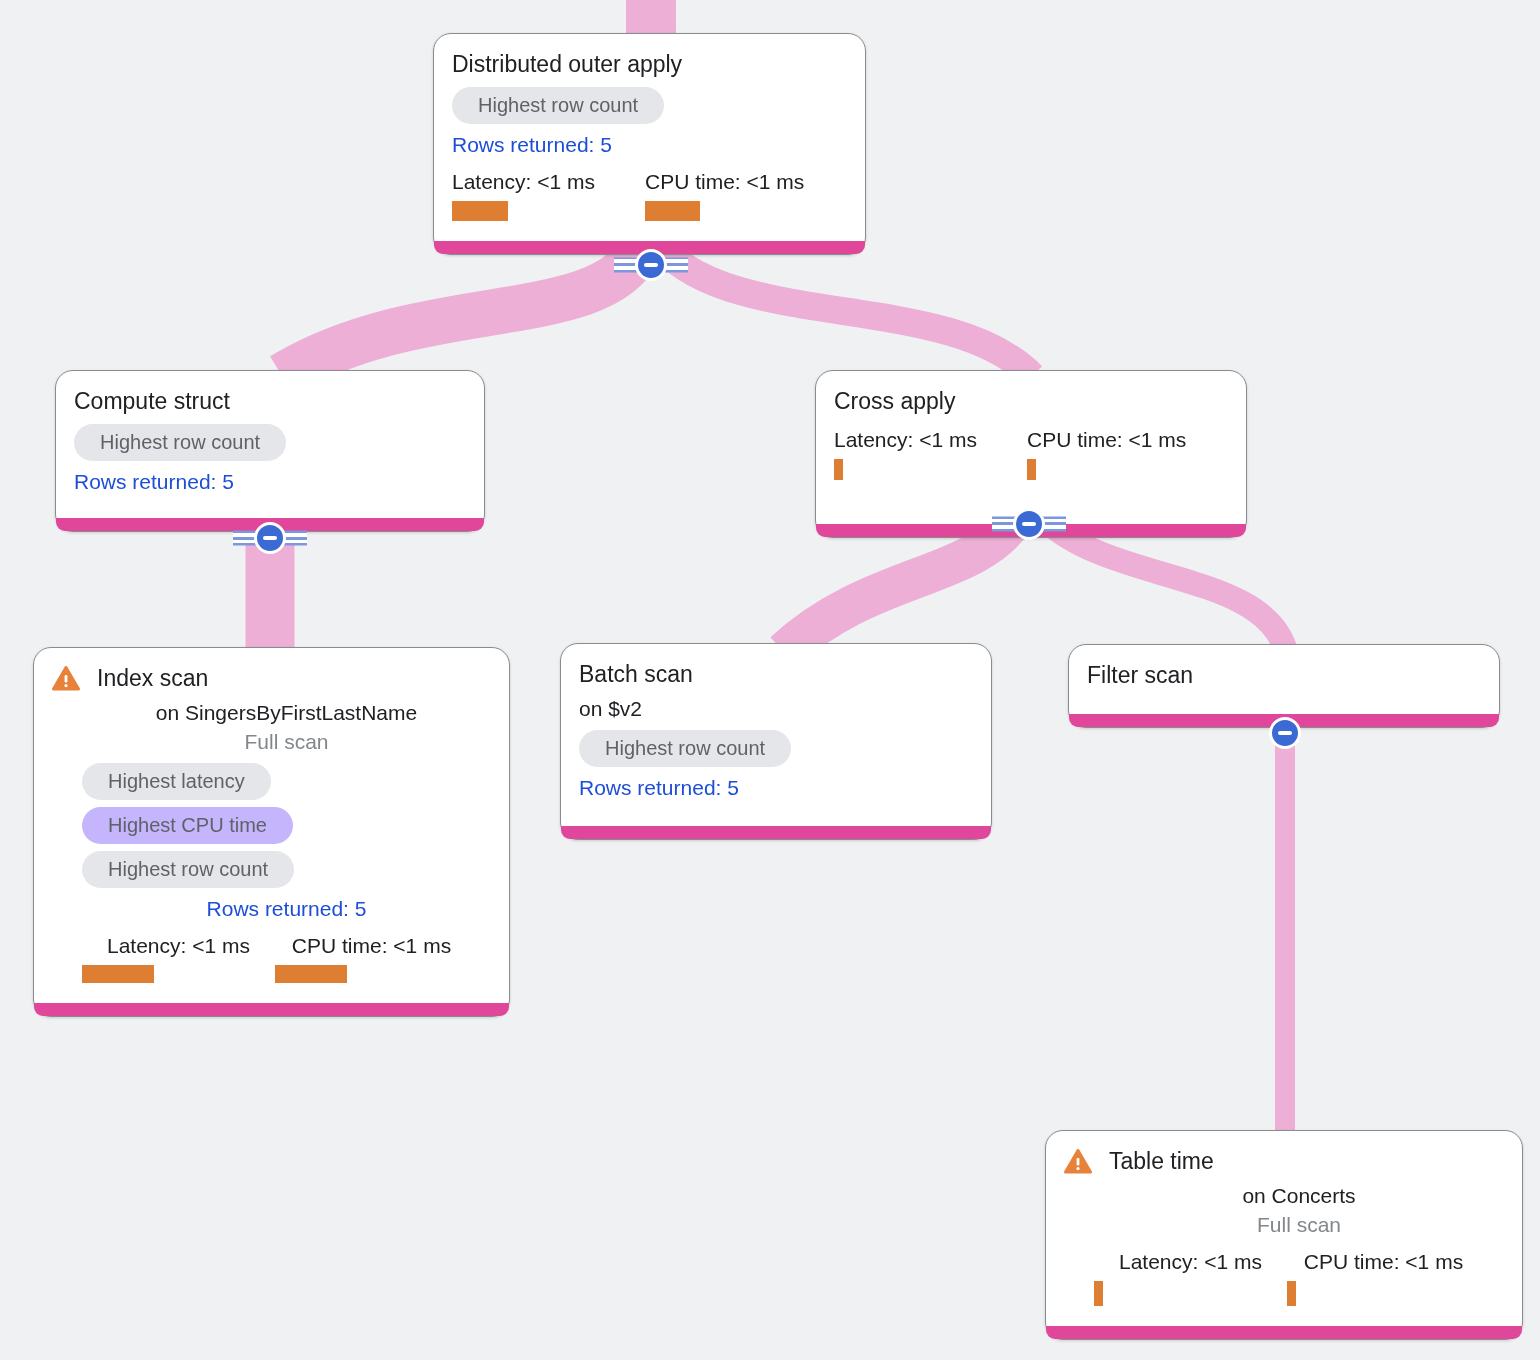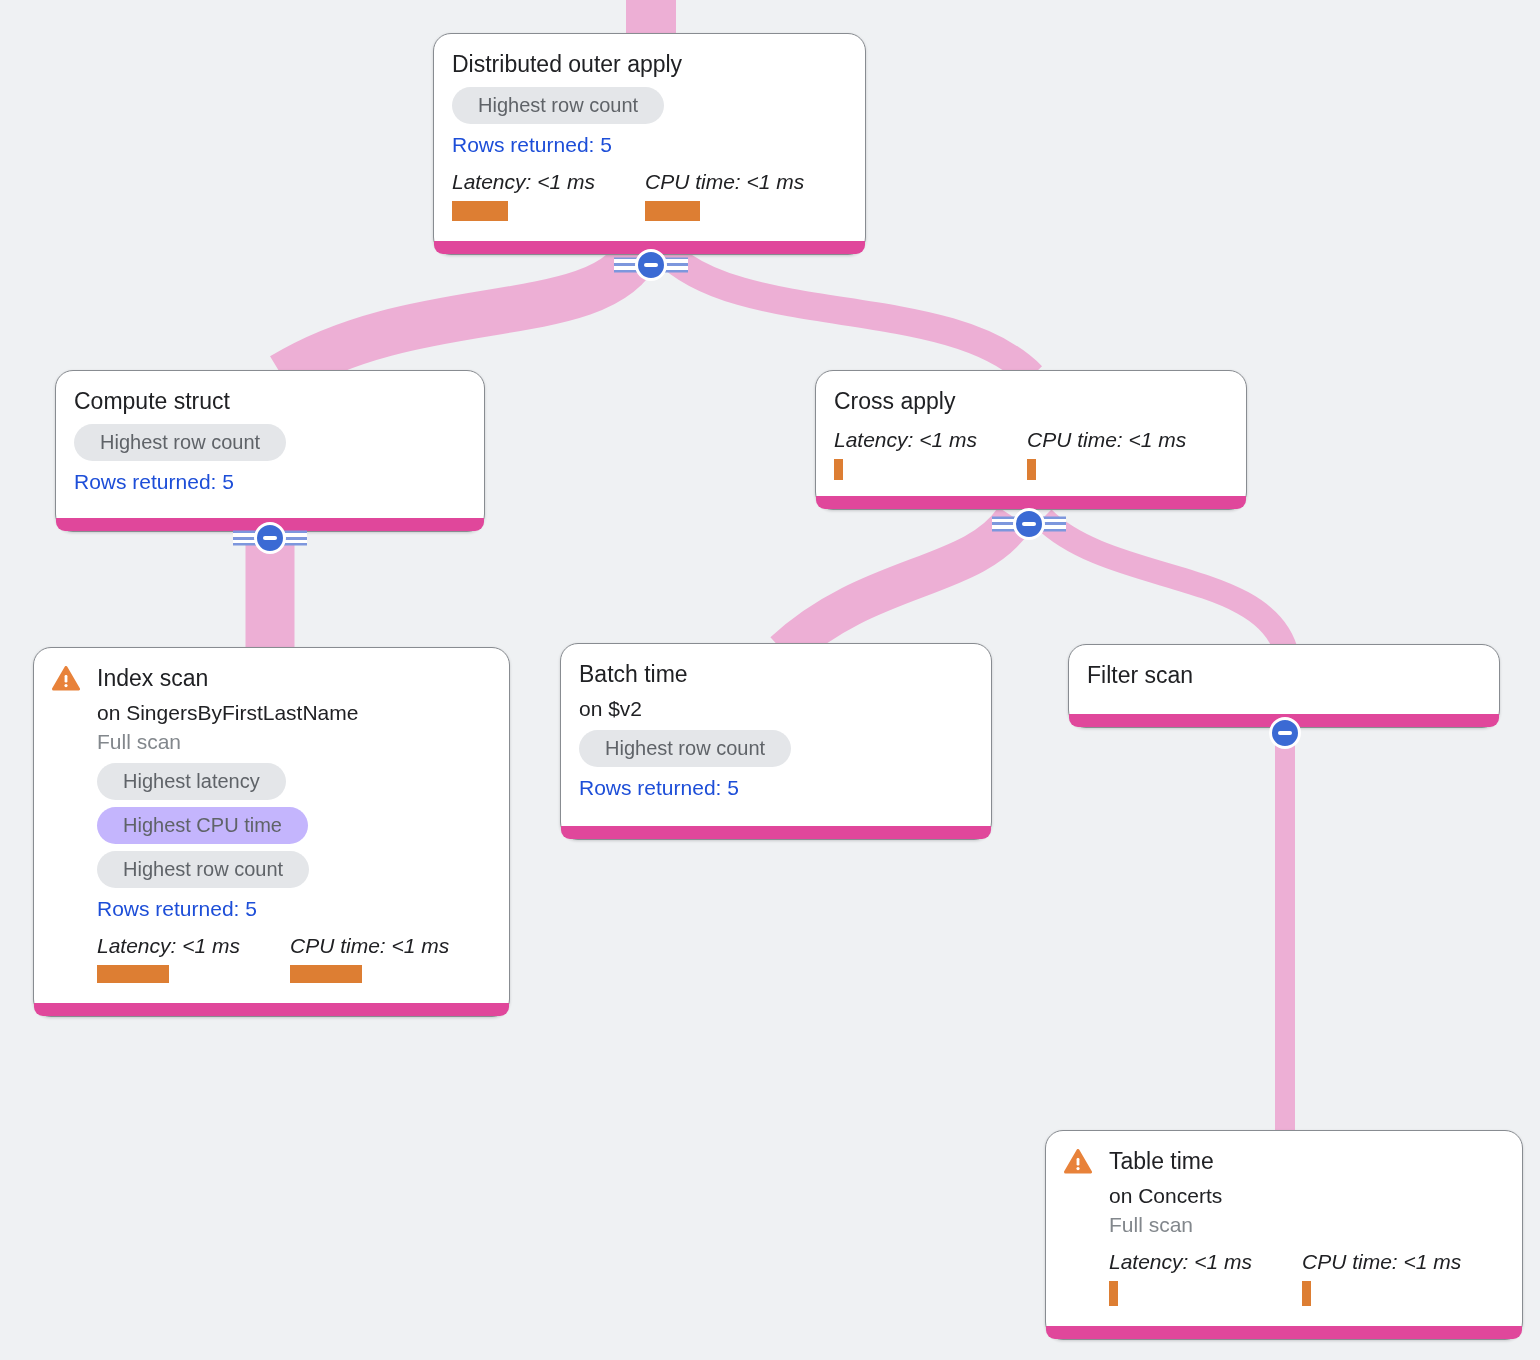--- a/index.html
+++ b/index.html
@@ -18,29 +18,29 @@
   .node-footer {
     position:absolute; left:0; right:0; bottom:0; height:13px;
     border-radius:0 0 9px 9px;
   }
   .node-inner { padding:17px 18px 0 18px; }
   .title-row { display:flex; align-items:center; gap:17px; }
   .warn-icon { width:28px; height:25px; flex:0 0 auto; display:none; }
   .node.has-warning .warn-icon { display:block; }
   .title { font-size:23px; font-weight:500; color:#202124; }
   .content { }
-  .node.has-warning .content { margin-left:45px; }
+  .node.has-warning .content { margin-left:30px;text-align:center; }
   .on-label { font-size:21px; color:#202124; margin-top:9px; }
   .scan-type { font-size:21px; color:#82878c; margin-top:5px; }
   .badges { margin-top:9px; display:flex; flex-direction:column; align-items:flex-start; gap:7px; }
   .pill { color:#5f6368; font-size:20px; padding:7px 26px; border-radius:20px; white-space:nowrap; }
   .rows { font-size:21px; color:#1d4ed8; margin-top:9px; }
   .metrics { display:flex; margin-top:13px; }
   .metric { width:193px; }
-  .metric-label { font-size:21px; color:#202124;font-style:italic; }
+  .metric-label { font-size:21px; color:#202124; }
   .metric-bar { margin-top:7px; }
 
   .collapse {
     position:absolute; transform:translate(-50%,-50%);
     width:74px; height:34px; display:flex; align-items:center; justify-content:center;
   }
   .collapse .stripe-band {
     position:absolute; left:0; right:0; top:50%; height:15px; transform:translateY(-50%);
     background:linear-gradient(#7d97dd 0 2px, #ffffff 2px 6px, #7d97dd 6px 9px, #ffffff 9px 13px, #7d97dd 13px 15px);
     display:none;
@@ -102,21 +102,21 @@
 
         <div class="badges">
             <span class="pill" style="background: rgb(228, 230, 233); color: rgb(95, 99, 104);">Highest row count</span>
           </div>
         <div class="rows">Rows returned: 5</div>
 
       </div>
     </div>
     <div class="node-footer" style="background: rgb(224, 71, 155);"></div>
   </div>
-    <div class="node" style="left: 815px; top: 370px; width: 432px; height: 140px; border-color: rgb(136, 140, 145); background: rgb(255, 255, 255);">
+    <div class="node" style="left: 815px; top: 370px; width: 432px; height: 168px; border-color: rgb(136, 140, 145); background: rgb(255, 255, 255);">
     <div class="node-inner">
       <div class="title-row">
 
         <span class="title">Cross apply</span>
       </div>
       <div class="content">
 
         <div class="metrics">
             <div class="metric">
               <div class="metric-label">Latency: &lt;1 ms</div>
@@ -163,21 +163,21 @@
             </div>
           </div>
       </div>
     </div>
     <div class="node-footer" style="background: rgb(224, 71, 155);"></div>
   </div>
     <div class="node" style="left: 560px; top: 643px; width: 432px; height: 197px; border-color: rgb(136, 140, 145); background: rgb(255, 255, 255);">
     <div class="node-inner">
       <div class="title-row">
 
-        <span class="title">Batch time</span>
+        <span class="title">Batch scan</span>
       </div>
       <div class="content">
         <div class="on-label">on $v2</div>
 
         <div class="badges">
             <span class="pill" style="background: rgb(228, 230, 233); color: rgb(95, 99, 104);">Highest row count</span>
           </div>
         <div class="rows">Rows returned: 5</div>
 
       </div>

